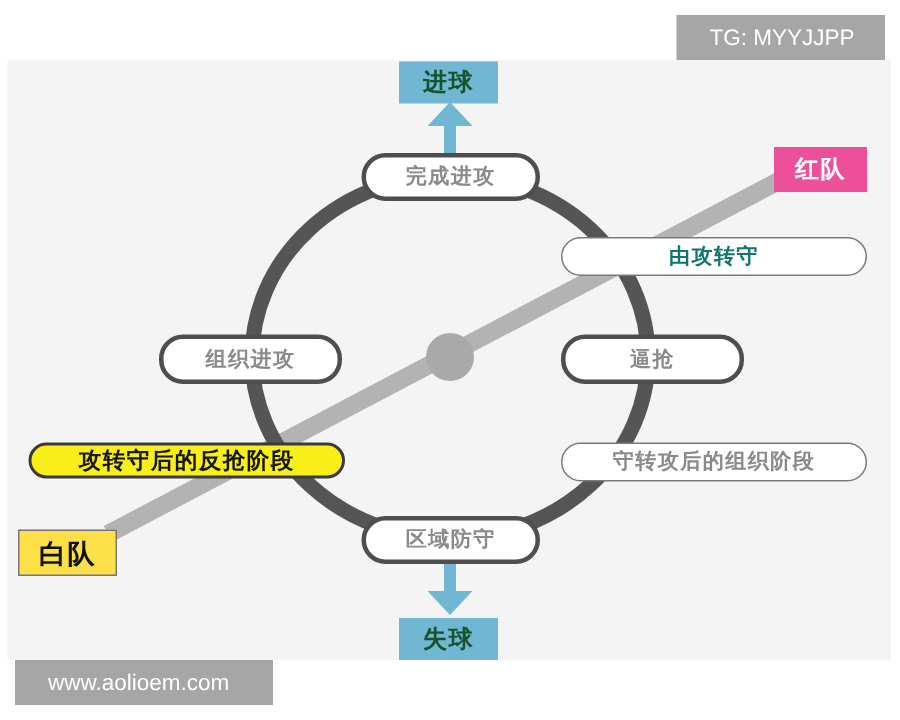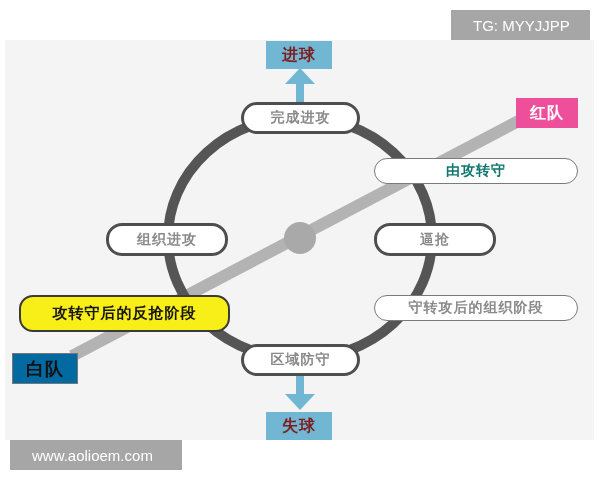--- a/index.html
+++ b/index.html
@@ -63,32 +63,32 @@
     .box {
       position: absolute;
       box-sizing: border-box;
       display: flex;
       align-items: center;
       justify-content: center;
       font-weight: bold;
     }
     .box.blue {
       background: #71b6d2;
-      color: #7f1d1d;
+      color: #14532d;
       font-size: 16px;
       letter-spacing: 1px;
     }
     .box.pink {
       background: #ee4f9a;
       color: #ffffff;
       font-size: 16px;
       letter-spacing: 1px;
     }
     .box.white-team {
-      background: #0369a1;
+      background: #fde047;
       border: 1.5px solid #777777;
       color: #111111;
       font-size: 18px;
       letter-spacing: 1px;
     }
     .watermark {
       position: absolute;
       background: #a6a6a6;
       color: #ffffff;
       font-family: "Liberation Sans", sans-serif;
@@ -144,21 +144,21 @@
   <div class="pill thick" style="left:106px; top:223px; width:122px; height:33px;">
     <span>组织进攻</span>
   </div>
   <div class="pill thick" style="left:374px; top:223px; width:122px; height:33px;">
     <span>逼抢</span>
   </div>
 
   <div class="pill thin dark-text" style="left:374px; top:158px; width:204px; height:26px;">
     <span>由攻转守</span>
   </div>
-  <div class="pill yellow" style="left:19px; top:295px; width:211px; height:37px;">
+  <div class="pill yellow" style="left:19px; top:295px; width:211px; height:24px;">
     <span>攻转守后的反抢阶段</span>
   </div>
   <div class="pill thin" style="left:374px; top:295px; width:204px; height:26px;">
     <span>守转攻后的组织阶段</span>
   </div>
 
   <div class="watermark" style="left:451px; top:10px; width:139px; height:30px;">
     <span>TG: MYYJJPP</span>
   </div>
   <div class="watermark" style="left:10px; top:440px; width:172px; height:30px;">

